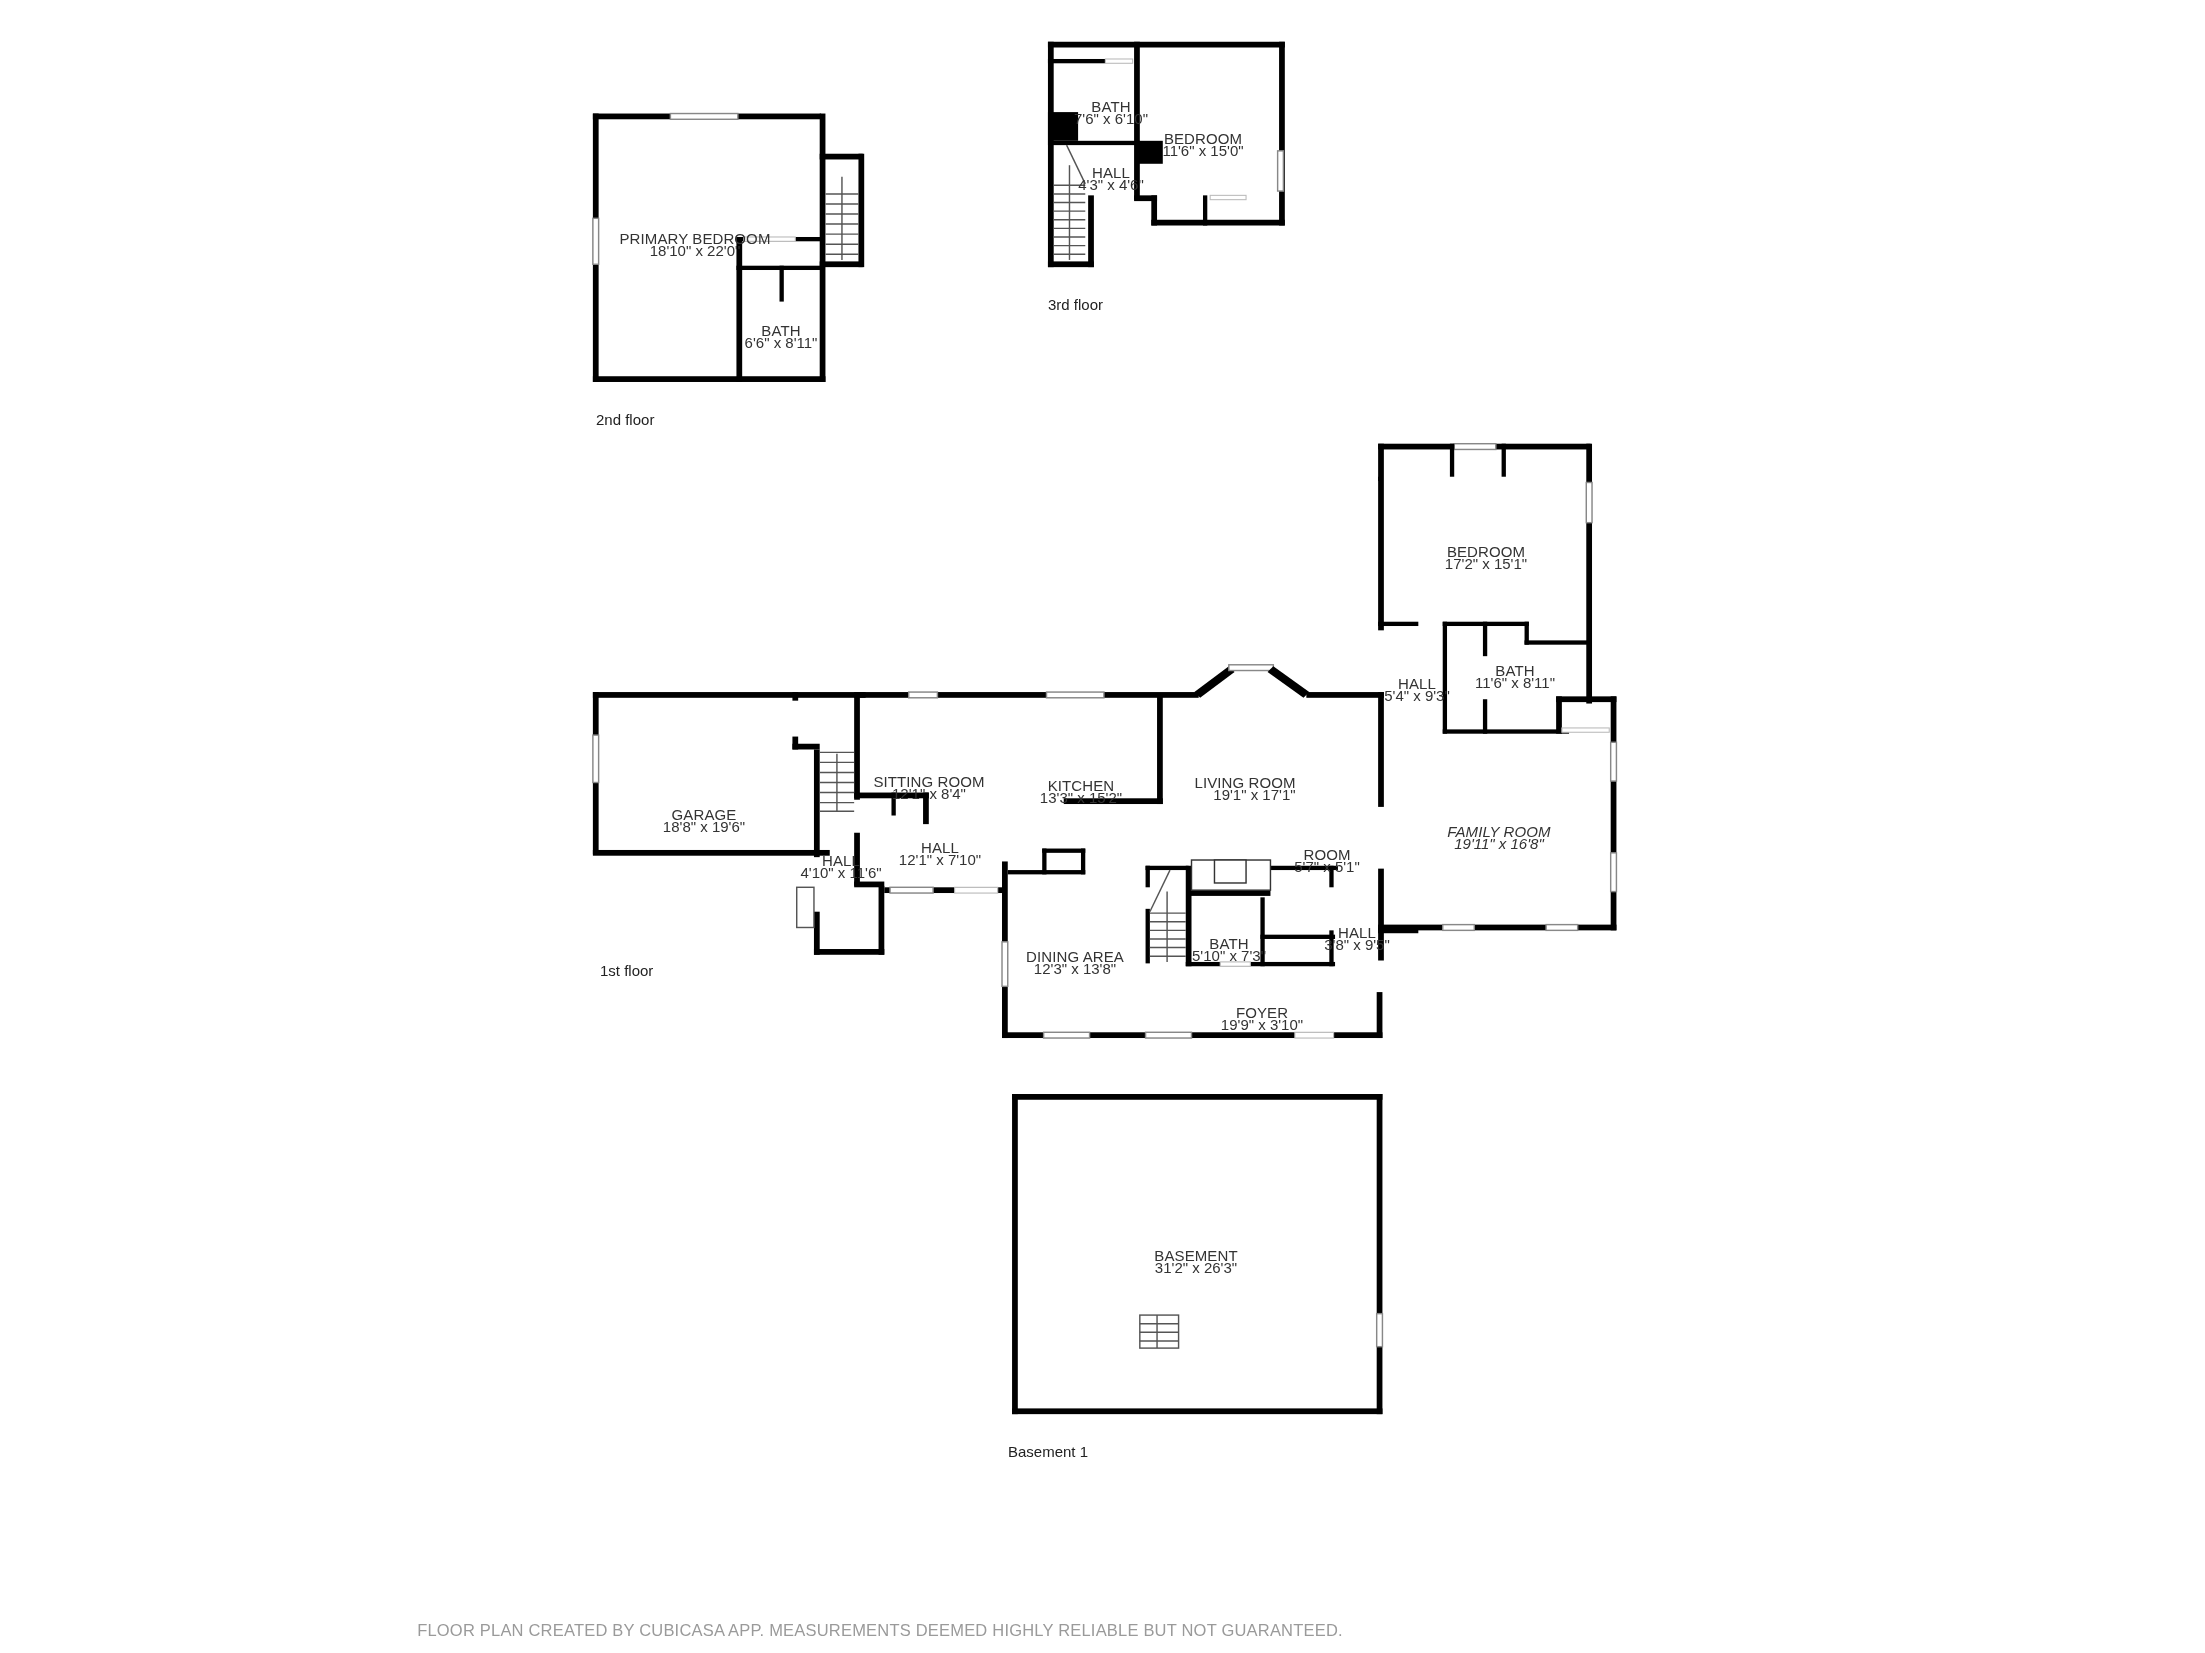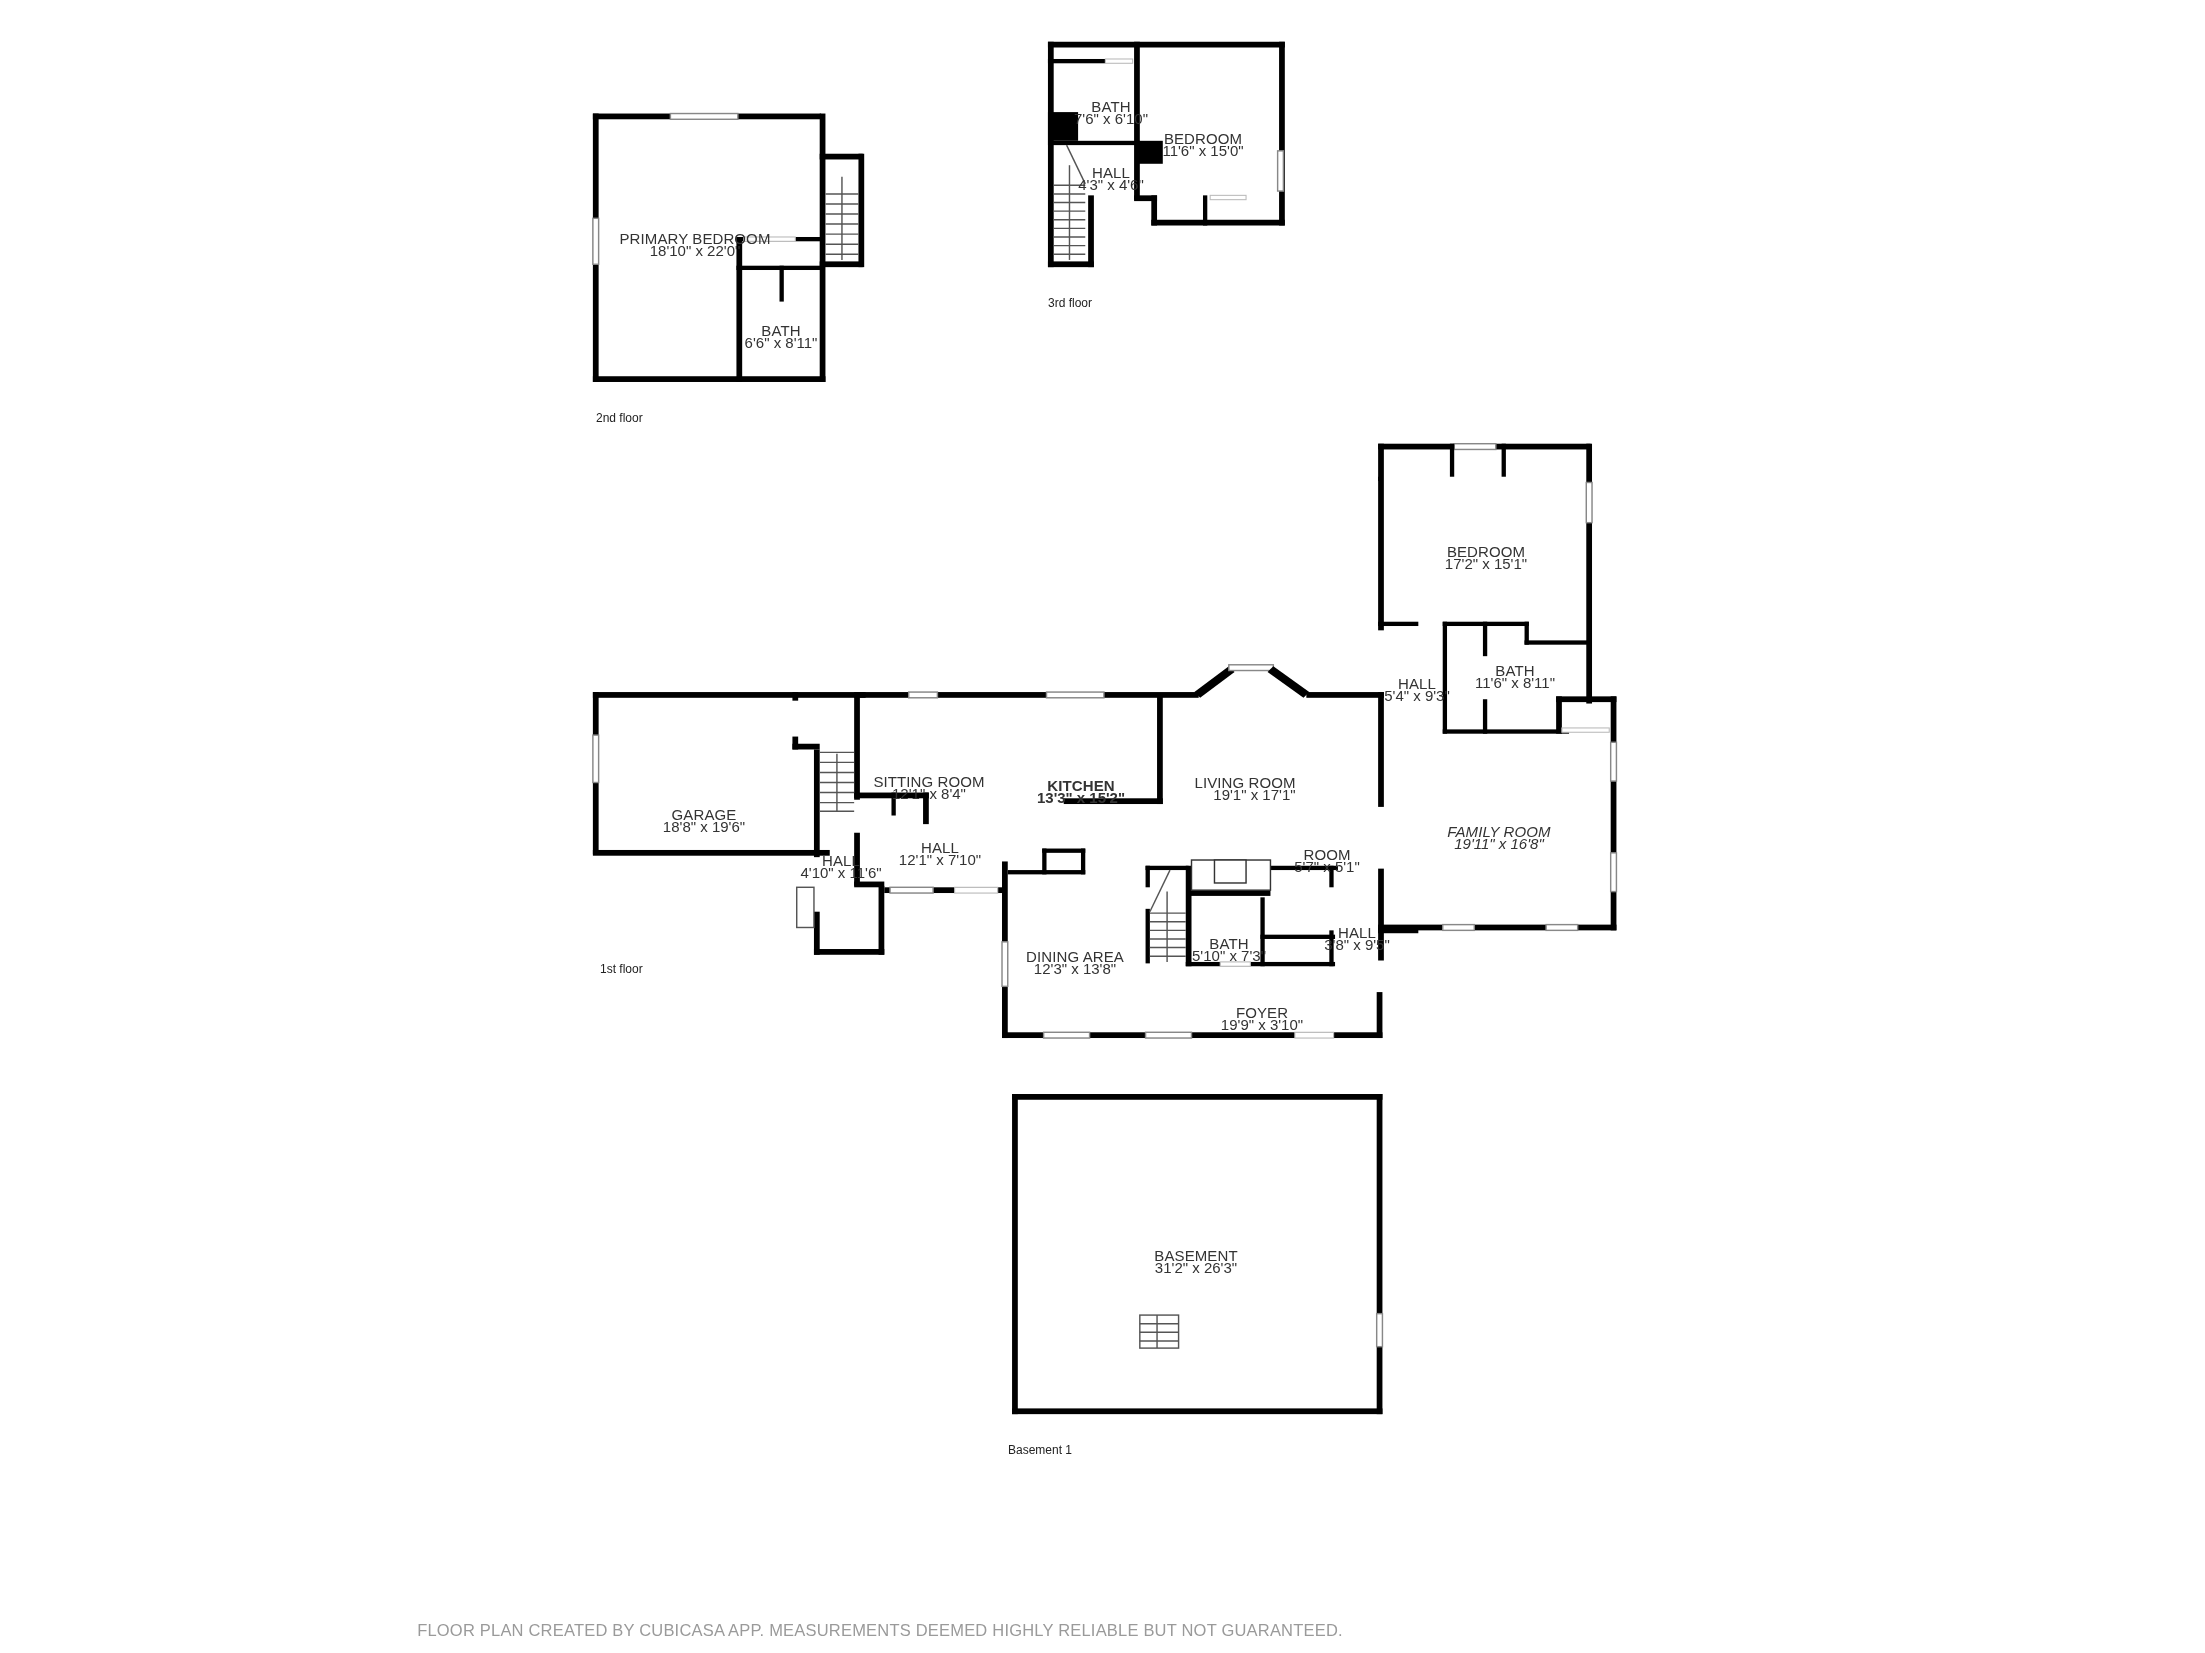--- a/index.html
+++ b/index.html
@@ -5,21 +5,21 @@
   html, body { margin:0; padding:0; background:#ffffff; }
   body { width:2205px; height:1654px; position:relative; overflow:hidden; font-family:"Liberation Sans", "DejaVu Sans", sans-serif; }
   svg.plan { position:absolute; left:0; top:0; width:2205px; height:1654px; }
   .wall { fill:#000; }
   .win { fill:#fff; stroke:#888; stroke-width:2; }
   .door { fill:#fff; stroke:#bbb; stroke-width:1.5; }
   .stair line, .stair rect { stroke:#555; stroke-width:2; fill:none; }
   .label { position:absolute; transform:translate(-50%,-50%); text-align:center; color:#333; font-size:15px; line-height:11.5px; white-space:nowrap; }
   .label .name { display:block; letter-spacing:0.1px; }
   .label .dim { display:block; }
-  .floor-label { position:absolute; font-size:12px; color:#222; }
+  .floor-label { position:absolute; font-size:15px; color:#222; }
   .disclaimer { position:absolute; left:0; width:1760px; top:1621px; text-align:center; font-size:16.5px; color:#9a9a9a; letter-spacing:0.2px; }
 </style>
 </head>
 <body>
 
 <svg class="plan" viewBox="0 0 3072 2304" xmlns="http://www.w3.org/2000/svg">
 
   <g>
     <rect class="wall" x="826" y="158" width="318" height="8"></rect>
     <rect class="wall" x="826" y="158" width="8" height="374"></rect>
@@ -245,21 +245,21 @@
   <span class="dim">4'10" x 11'6"</span>
 </div>
 <div class="label" style="left:929px;top:742px;margin-top:45px;">
   <span class="name">SITTING ROOM</span>
   <span class="dim">12'1" x 8'4"</span>
 </div>
 <div class="label" style="left:940px;top:853px;">
   <span class="name">HALL</span>
   <span class="dim">12'1" x 7'10"</span>
 </div>
-<div class="label" style="left:1081px;top:791px;font-weight:bold;">
+<div class="label" style="left:1081px;top:791px;">
   <span class="name">KITCHEN</span>
   <span class="dim">13'3" x 15'2"</span>
 </div>
 <div class="label" style="left:1245px;top:788px;text-align:right;">
   <span class="name">LIVING ROOM</span>
   <span class="dim">19'1" x 17'1"</span>
 </div>
 <div class="label" style="left:1075px;top:962px;">
   <span class="name">DINING AREA</span>
   <span class="dim">12'3" x 13'8"</span>

